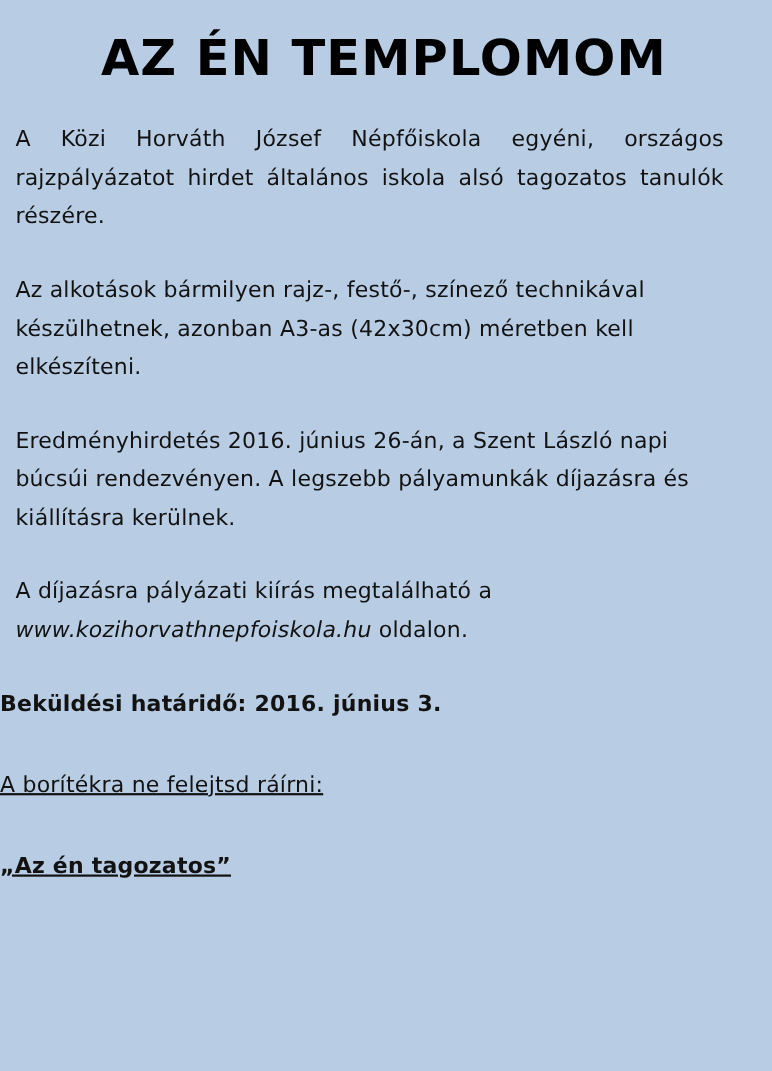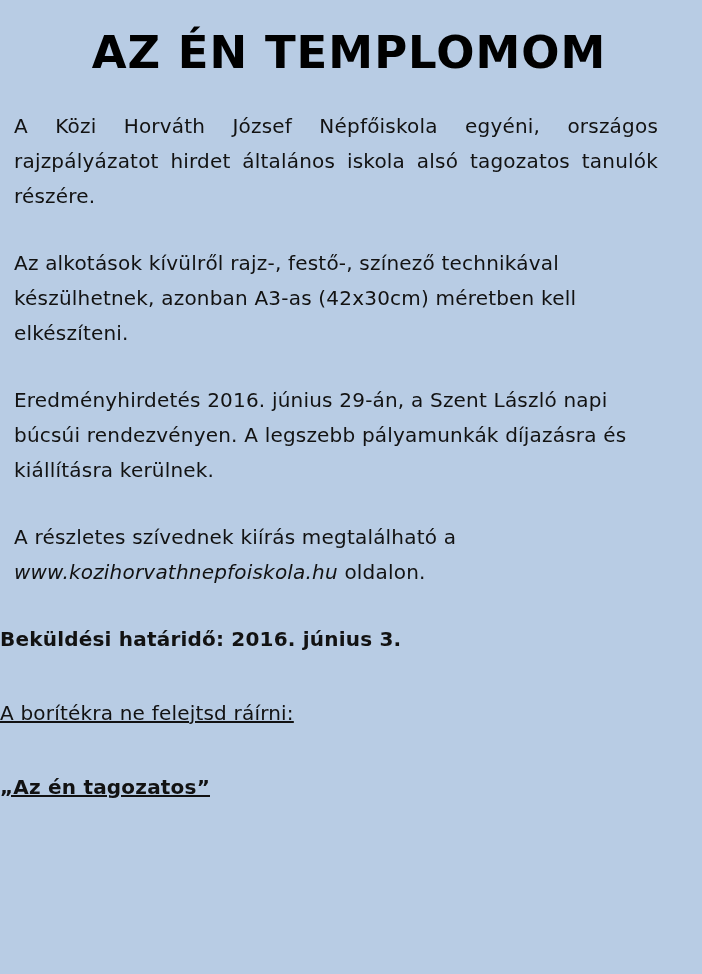--- a/index.html
+++ b/index.html
@@ -45,26 +45,26 @@
 </head>
 <body style="background-color: rgb(184, 204, 228); color: rgb(18, 18, 18);">
 
 <div class="poster">
 
   <h1 class="poster-title">AZ ÉN TEMPLOMOM</h1>
 
   <p class="para just">A Közi Horváth József Népfőiskola egyéni, országos rajzpályázatot hirdet általános iskola alsó tagozatos tanulók részére.</p>
 
 
-  <p class="para">Az alkotások kívülről rajz-, festő-, színező technikával készülhetnek, azonban A3-as (42x30cm) méretben kell elkészíteni.</p>
+  <p class="para">Az alkotások bármilyen rajz-, festő-, színező technikával készülhetnek, azonban A3-as (42x30cm) méretben kell elkészíteni.</p>
 
-  <p class="para">Eredményhirdetés 2016. június 29-án, a Szent László napi búcsúi rendezvényen. A legszebb pályamunkák díjazásra és kiállításra kerülnek.</p>
+  <p class="para">Eredményhirdetés 2016. június 26-án, a Szent László napi búcsúi rendezvényen. A legszebb pályamunkák díjazásra és kiállításra kerülnek.</p>
 
   <p class="para">
-    <span>A részletes szívednek kiírás megtalálható a</span>
+    <span>A díjazásra pályázati kiírás megtalálható a</span>
     <span class="url">www.kozihorvathnepfoiskola.hu</span>
     <span>oldalon.</span>
   </p>
 
   <p class="para center bold deadline">Beküldési határidő: 2016. június 3.</p>
 
   <p class="para center underline envelope-note">A borítékra ne felejtsd ráírni:</p>
 
   <p class="para center bold underline">„Az én tagozatos”</p>
 

